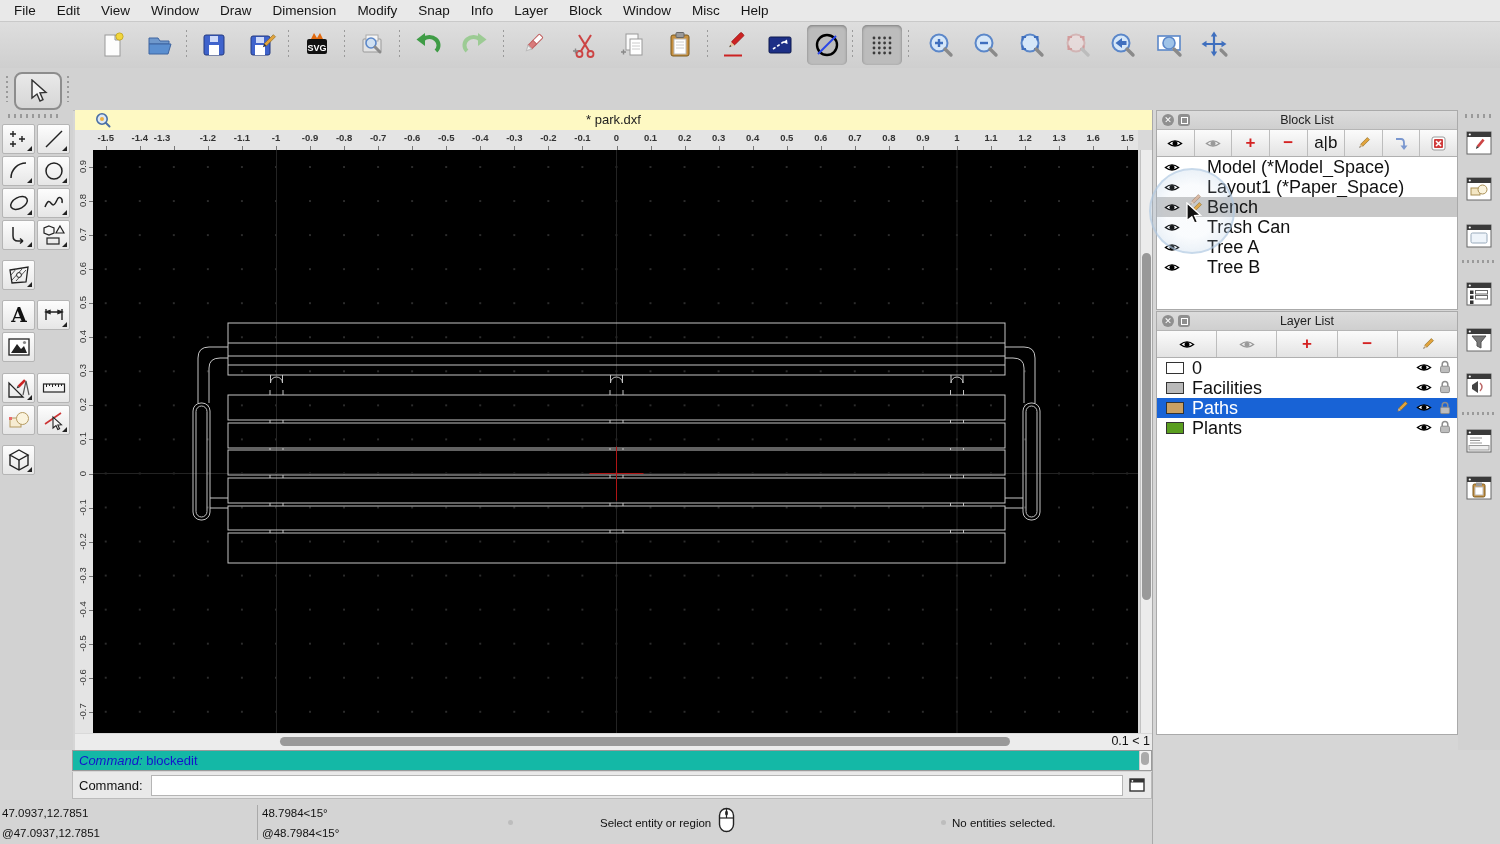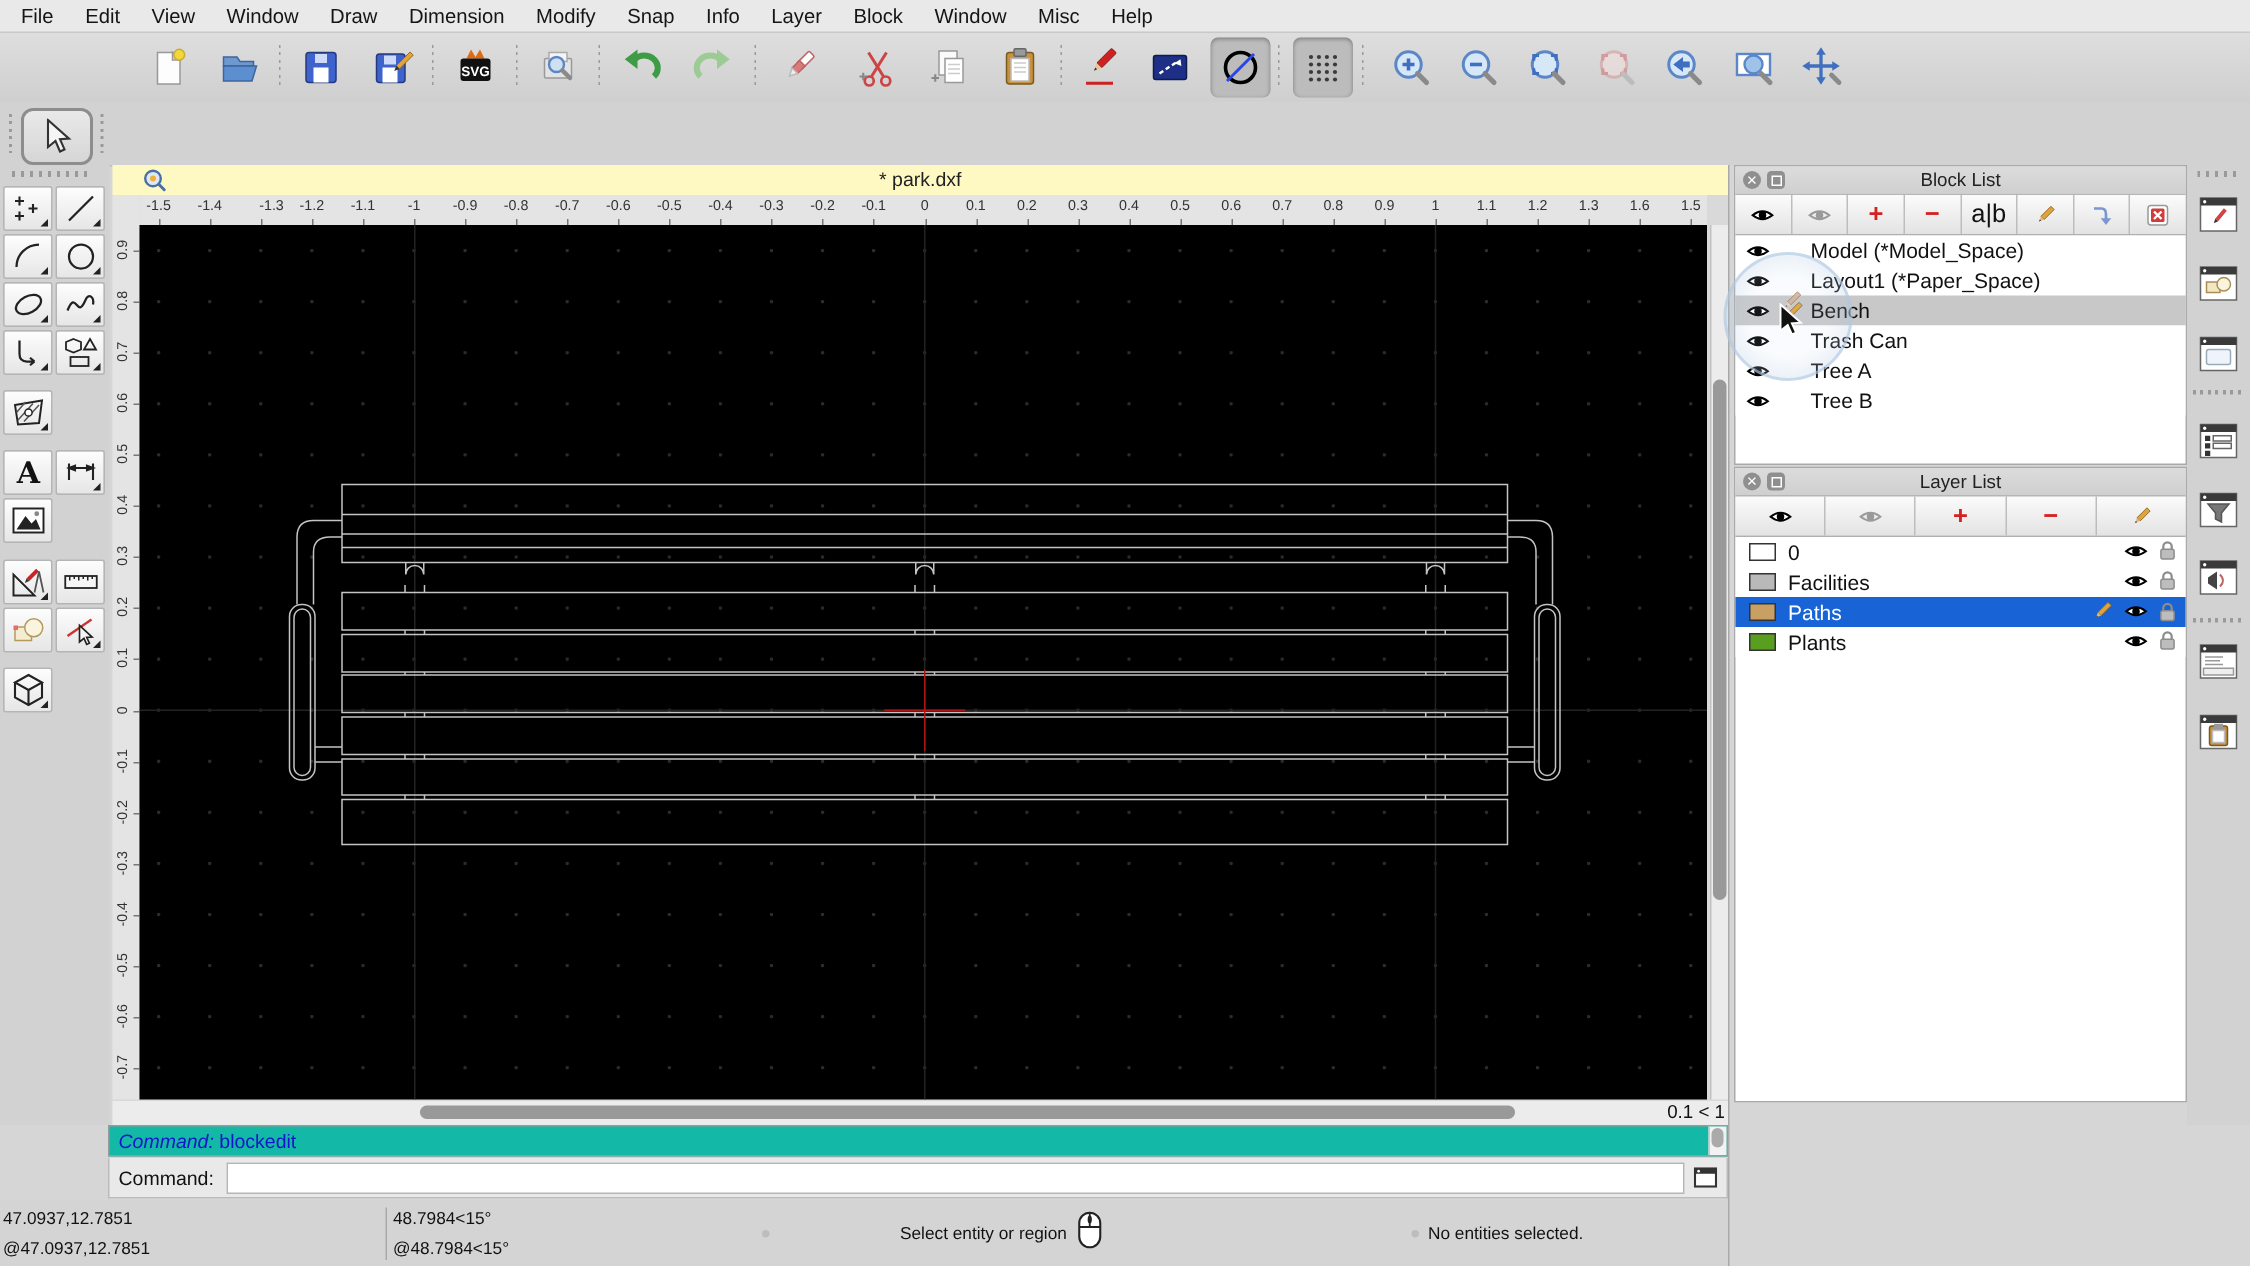--- a/index.html
+++ b/index.html
@@ -28,21 +28,21 @@
     background-image:repeating-linear-gradient(90deg,#9a9a9a 0 2px,transparent 2px 6px);}
   .pbtn{position:absolute;width:33px;height:30px;background:linear-gradient(#fdfdfd,#e6e6e6);
     border:1px solid #b5b5b5;border-radius:2px;box-sizing:border-box;display:flex;align-items:center;justify-content:center;}
   .pbtn.sub::after{content:"";position:absolute;right:2px;bottom:2px;border-left:5px solid transparent;border-bottom:5px solid #222;}
   
   #canvasarea{position:absolute;left:75px;top:110px;width:1077px;height:640px;background:#d9d9d9;}
   #doc-titlerow{position:absolute;left:0;top:0;width:100%;height:20px;background:#fef9c3;}
   #doc-title{position:absolute;left:0;top:2px;width:100%;text-align:center;font-size:13px;color:#222;}
   #qlogo{position:absolute;left:20px;top:2px;}
   #hruler{position:absolute;left:18px;top:20px;width:1045px;height:20px;background:#e4e4e4;border-bottom:1px solid #bbb;overflow:hidden;}
-  .hlab{position:absolute;top:2px;transform:translateX(-50%);font-size:9.5px;color:#333;}
+  .hlab{position:absolute;top:2px;transform:translateX(-50%);font-size:9.5px;color:#333;font-weight:bold;}
   .htick{position:absolute;bottom:0;width:1px;height:4px;background:#777;}
   #rcorner{position:absolute;left:0;top:20px;width:18px;height:20px;background:#e4e4e4;}
   #vruler{position:absolute;left:0;top:40px;width:18px;height:583px;background:#e4e4e4;border-right:1px solid #bbb;overflow:hidden;}
   .vlab{position:absolute;left:-6px;width:26px;text-align:center;transform:rotate(-90deg);font-size:9.5px;color:#333;}
   .vtick{position:absolute;right:0;width:4px;height:1px;background:#777;}
   #canvas{position:absolute;left:18px;top:40px;width:1045px;height:583px;background:#000;
     background-image:radial-gradient(circle at 1px 1px,#2c2c2c 1px,transparent 1.4px);
     background-size:34.05px 34.05px;background-position:11.75px 16.05px;}
   #canvas svg{position:absolute;left:0;top:0;}
   #vscroll{position:absolute;left:1065px;top:40px;width:12px;height:583px;background:#ececec;border-left:1px solid #c2c2c2;}
@@ -72,21 +72,21 @@
   .ptitle{position:absolute;width:100%;text-align:center;top:2px;font-size:12.5px;color:#222;}
   .pclose{position:absolute;left:5px;top:3px;width:12px;height:12px;border-radius:50%;background:#8f8f8f;color:#fff;
     font-size:9px;line-height:12px;text-align:center;}
   .pfloat{position:absolute;left:21px;top:3px;width:12px;height:12px;border-radius:3px;background:#8f8f8f;}
   .pfloat::after{content:"";position:absolute;left:3px;top:3px;width:5px;height:5px;border:1px solid #fff;}
   .ptools{display:flex;height:26px;border-bottom:1px solid #b0b0b0;background:linear-gradient(#fbfbfb,#e3e3e3);}
   .ptool{flex:1;border-right:1px solid #bdbdbd;display:flex;align-items:center;justify-content:center;font-size:17px;}
   .ptool:last-child{border-right:none;}
   .plus{color:#d42222;font-size:17px;font-weight:bold;line-height:10px;}
   .minus{color:#d42222;font-size:17px;font-weight:bold;line-height:10px;}
-  .row{position:relative;height:20px;display:flex;align-items:center;font-size:14px;background:#fff;}
+  .row{position:relative;height:20px;display:flex;align-items:center;font-size:18px;background:#fff;}
   .row .eyecell{width:30px;display:flex;justify-content:center;}
   .row.sel-grey{background:#c8c8c8;}
   .row.sel-blue{background:#1863d6;color:#fff;}
   .blockname{margin-left:20px;}
   .row .editpen{position:absolute;left:31px;top:3px;}
   .swatch{width:16px;height:10px;border:1px solid #333;margin:0 8px 0 9px;}
   .lrowicons{position:absolute;right:6px;top:2px;display:flex;align-items:center;gap:7px;}
   
   #dockbar{position:absolute;left:1458px;top:110px;width:42px;height:640px;background:#d2d2d2;}
   #dockbar .dots{position:absolute;left:7px;top:4px;width:28px;height:4px;
@@ -448,21 +448,21 @@
             <line x1="11" y1="11" x2="14.5" y2="14.5" stroke="#4a6fa5" stroke-width="2" stroke-linecap="round"></line>
           </svg></span>
       <div id="doc-title">* park.dxf</div>
     </div>
     <div id="rcorner"></div>
     <div id="hruler">
         <span class="hlab" style="left: 12.75px;">-1.5</span>
         <span class="htick" style="left: 12.75px;"></span>
         <span class="hlab" style="left: 46.8px;">-1.4</span>
         <span class="htick" style="left: 46.8px;"></span>
-        <span class="hlab" style="left: 88px;">-1.3</span>
+        <span class="hlab" style="left: 69px;">-1.3</span>
         <span class="htick" style="left: 80.85px;"></span>
         <span class="hlab" style="left: 114.9px;">-1.2</span>
         <span class="htick" style="left: 114.9px;"></span>
         <span class="hlab" style="left: 148.95px;">-1.1</span>
         <span class="htick" style="left: 148.95px;"></span>
         <span class="hlab" style="left: 183px;">-1</span>
         <span class="htick" style="left: 183px;"></span>
         <span class="hlab" style="left: 217.05px;">-0.9</span>
         <span class="htick" style="left: 217.05px;"></span>
         <span class="hlab" style="left: 251.1px;">-0.8</span>

